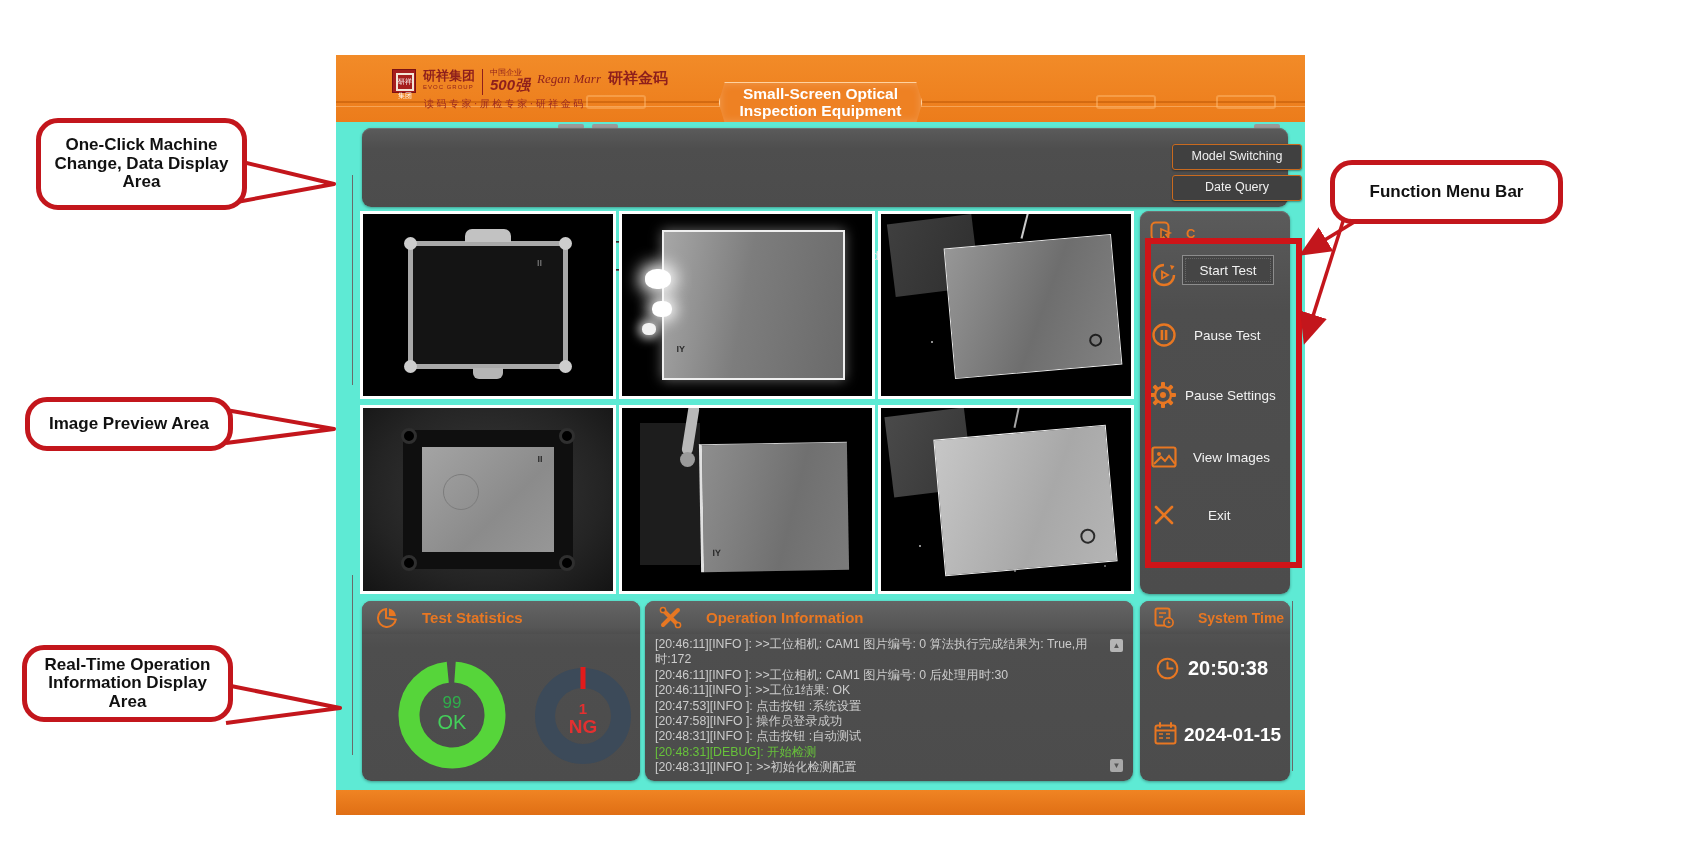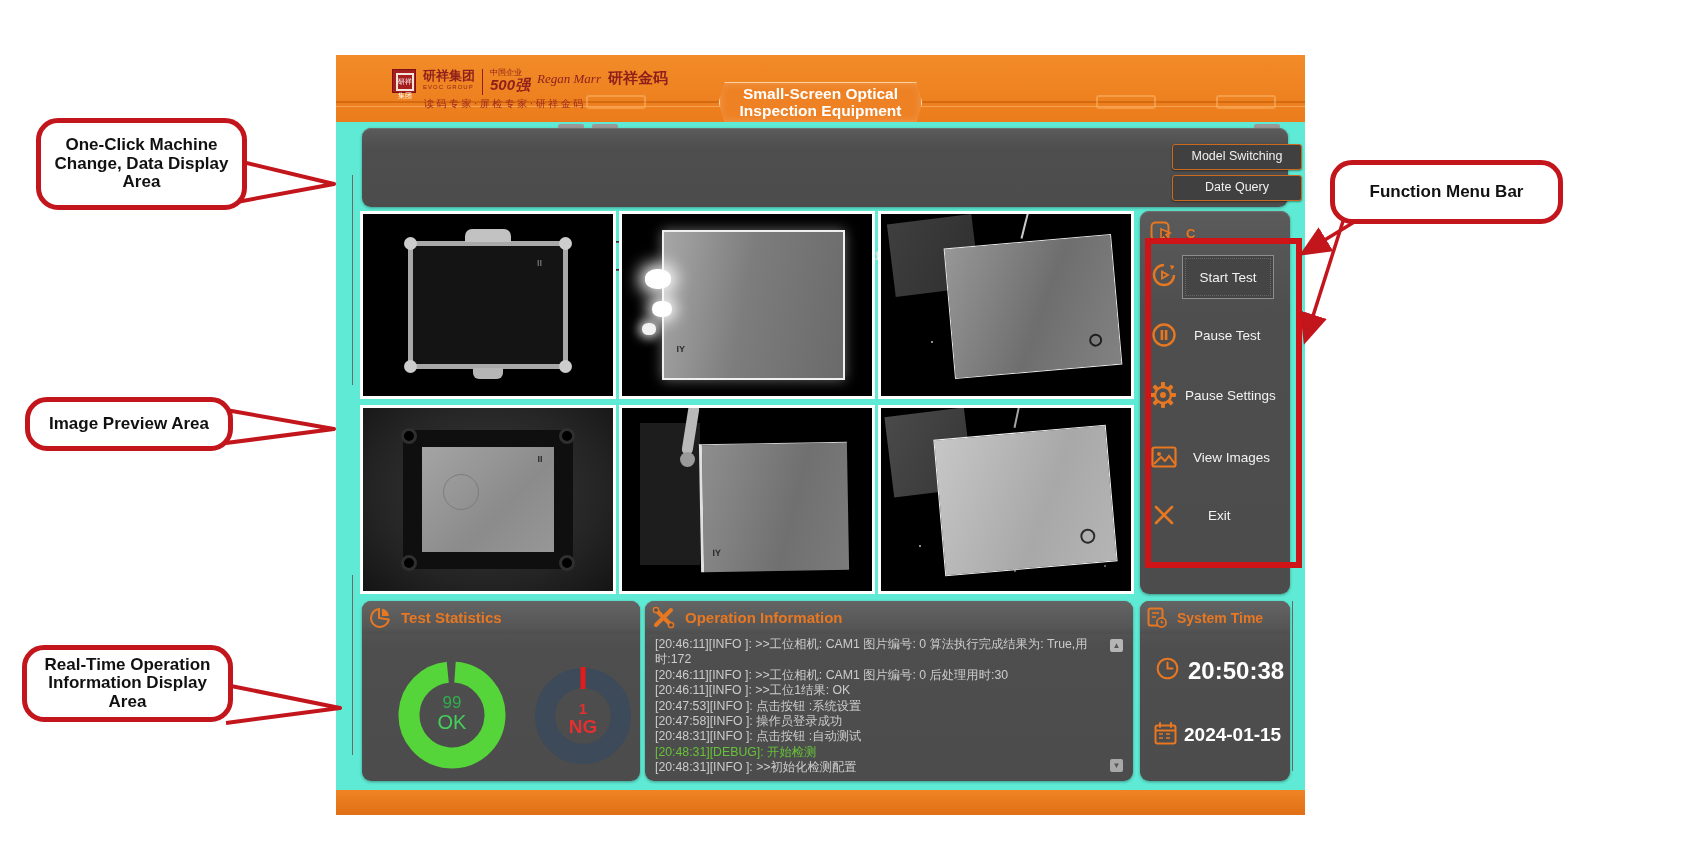--- a/index.html
+++ b/index.html
@@ -34,41 +34,41 @@
   #title-badge div { font-size:15.5px; font-weight:bold; color:#fff; line-height:16.5px; white-space:nowrap; }
 
   #app-footer { position:absolute; left:0; top:735px; width:100%; height:25px; background:linear-gradient(#f08423,#e06f15); }
 
   .edge-dash { position:absolute; background:#9a9a9a; border-radius:2px; }
   .edge-vline { position:absolute; width:1px; background:#6a6a6a; }
 
   
   .panel { position:absolute; background:linear-gradient(#5b5b5b,#4e4e4e 26%,#4c4c4c); border-radius:9px; box-shadow:inset 0 1px 0 #6f6f6f, 0 1px 3px rgba(0,0,0,.35); }
   .panel-header { position:absolute; left:0; top:0; width:100%; height:33px; border-radius:9px 9px 0 0;
-    background:linear-gradient(#646464,#565656 80%,#4e4e4e); display:flex; align-items:center; gap:10px; padding-left:7px; }
+    background:linear-gradient(#646464,#565656 80%,#4e4e4e); display:flex; align-items:center; gap:24px; padding-left:14px; }
   .panel-title { color:#e87722; font-size:15px; font-weight:bold; }
 
   
   .dp-label { position:absolute; color:#e8e8e8; white-space:nowrap; }
   .dp-value { position:absolute; color:#fff; font-size:17px; white-space:nowrap; }
   .dp-underline { position:absolute; height:1px; background:#2e2e2e; box-shadow:0 1px 0 #5d5d5d; }
   .dp-btn { position:absolute; left:810px; width:130px; height:26px; background:#404040; border:1.5px solid #c96a1f; border-radius:3px;
     color:#f0f0f0; font-size:12.5px; text-align:center; line-height:23px; cursor:pointer; box-shadow:0 1px 2px rgba(0,0,0,.4); }
   .sigma { color:#e87722; font-size:19px; font-weight:bold; position:absolute; }
 
   
   .cam-cell { position:absolute; width:256px; border:3px solid #fff; background:#000; overflow:hidden; }
   .cam-cell > * { position:absolute; }
   .speck { width:2px; height:2px; background:rgba(255,255,255,.75); border-radius:50%; }
   .imgmark { font-size:9px; font-weight:bold; color:#2b2b2b; }
 
   
   .menu-item { position:absolute; left:0; width:100%; height:34px; display:flex; align-items:center; cursor:pointer; }
   .menu-label { color:#f2f2f2; font-size:13.5px; }
-  #start-box { position:absolute; left:42px; top:-3px; width:92px; height:44px; background:#454545; border:1px solid #8d8d8d; outline:1px dotted #666; outline-offset:-4px; display:flex; align-items:center; justify-content:center; }
+  #start-box { position:absolute; left:42px; top:-3px; width:92px; height:30px; background:#454545; border:1px solid #8d8d8d; outline:1px dotted #666; outline-offset:-4px; display:flex; align-items:center; justify-content:center; }
 
   
   #log-area { position:absolute; left:10px; top:36px; width:452px; height:140px; overflow:hidden; cursor:text; }
   .log-line { color:#cccccc; font-size:12.3px; line-height:15.4px; white-space:nowrap; }
   .log-line.debug { color:#67c23a; }
   .scroll-btn { position:absolute; left:465px; width:13px; height:13px; background:#a8a8a8; border-radius:2px; color:#555;
     font-size:8px; text-align:center; line-height:13px; cursor:pointer; }
 
   
   .donut-center { position:absolute; text-align:center; line-height:1.05; }
@@ -349,21 +349,21 @@
           <path d="M5 6 h7 M5 10 h4" stroke="#e87722" stroke-width="1.6"></path>
           <circle cx="14.5" cy="15.5" r="4.6" fill="#565656" stroke="#e87722" stroke-width="1.7"></circle>
           <path d="M14.5 13.4 v2.2 h1.8" fill="none" stroke="#e87722" stroke-width="1.4"></path>
         </svg>
         <span class="panel-title" style="font-size:14px;">System Time</span>
       </div>
       <svg style="position:absolute; left:16px; top:56px;" width="23" height="23" viewBox="0 0 23 23">
         <circle cx="11.5" cy="11.5" r="9.8" fill="none" stroke="#e87722" stroke-width="2"></circle>
         <path d="M11.5 5.5 v6 h5" fill="none" stroke="#e87722" stroke-width="2" stroke-linecap="round"></path>
       </svg>
-      <div id="time-text" style="left:48px; top:56px; font-size:24px;">20:50:38</div>
+      <div id="time-text" style="left:48px; top:56px; font-size:20px;">20:50:38</div>
       <svg style="position:absolute; left:14px; top:121px;" width="23" height="23" viewBox="0 0 23 23">
         <rect x="1.5" y="3.5" width="20" height="18" rx="2" fill="none" stroke="#e87722" stroke-width="2"></rect>
         <path d="M1.5 8.5 h20" stroke="#e87722" stroke-width="2"></path>
         <path d="M6 1 v4 M17 1 v4" stroke="#e87722" stroke-width="2" stroke-linecap="round"></path>
         <path d="M5 12 h4 M5 16 h4 M12 12 h4 M12 16 h4" stroke="#e87722" stroke-width="1.7"></path>
       </svg>
       <div id="date-text" style="left:44px; top:123px; font-size:19px;">2024-01-15</div>
     </div>
 
     <div id="app-footer"></div>

